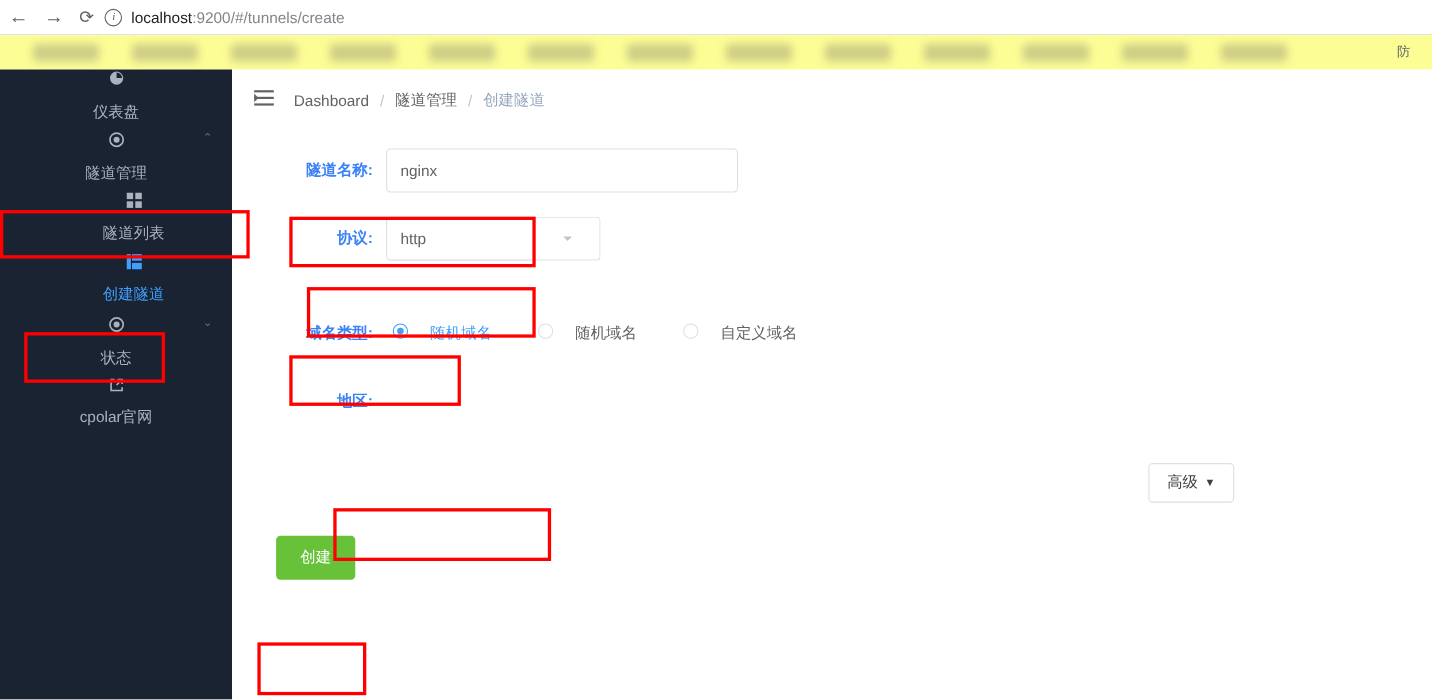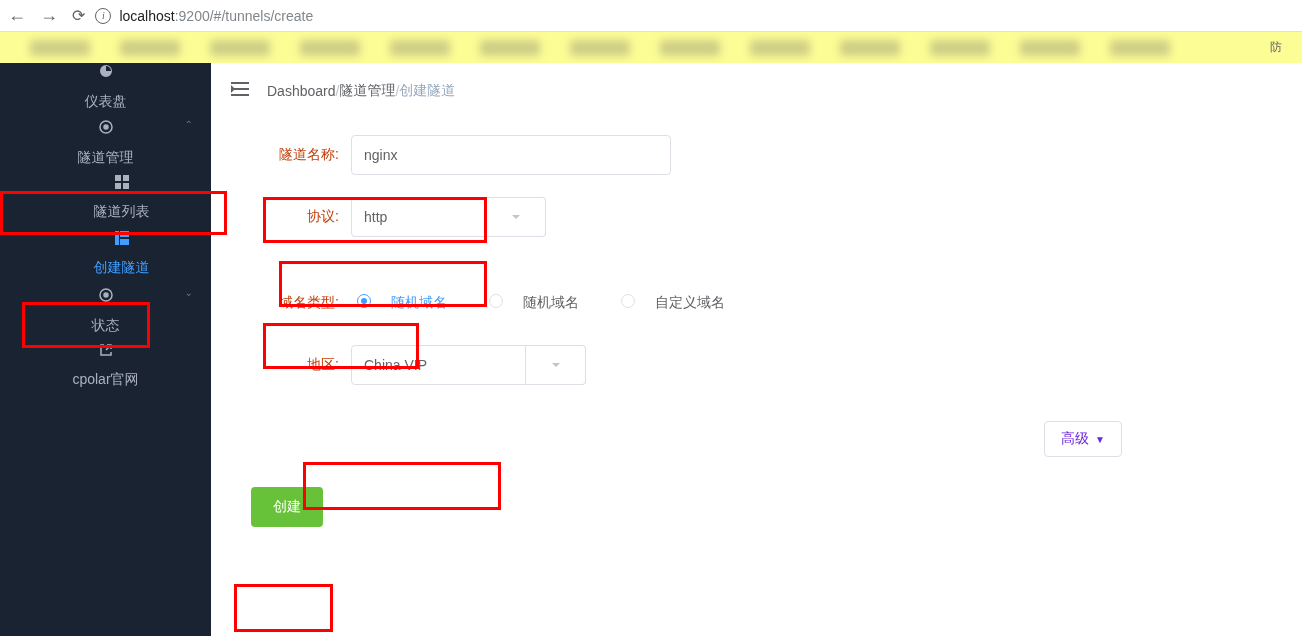--- a/index.html
+++ b/index.html
@@ -23,45 +23,45 @@
     .sidebar { width: 211px; background: #1a2332; color: #aab2bd; flex-shrink: 0; }
     .side-item { height: 56px; display: flex; align-items: center; padding: 0 20px; gap: 14px; cursor: pointer; font-size: 14px; position: relative; flex-direction: column; }
     .side-item.sub { padding-left: 52px; }
     .side-item.active { color: #409eff; }
     .side-icon { width: 16px; display: flex; align-items: center; justify-content: center; }
     .side-chevron { position: absolute; right: 18px; font-size: 10px; color: #6b7280; }
     
     .main { flex: 1; background: #fff; padding: 0; }
     .header-row { height: 56px; display: flex; align-items: center; padding: 0 20px; gap: 18px; }
     .hamburger { color: #606266; font-size: 18px; cursor: pointer; }
-    .breadcrumb { display: flex; align-items: center; font-size: 14px; color: #606266; }
+    .breadcrumb { display: flex; align-items: center; gap: 10px; font-size: 14px; color: #606266; }
     .breadcrumb .sep { color: #c0c4cc; }
     .breadcrumb .muted { color: #97a8be; }
     
     .form-area { padding: 16px 40px 20px 40px; }
     .form-row { display: flex; align-items: center; height: 40px; margin-bottom: 22px; }
-    .form-label { width: 100px; text-align: right; padding-right: 12px; font-size: 14px; color: #c2410c; }
+    .form-label { width: 100px; text-align: right; padding-right: 12px; font-size: 14px; color: #3b82f6; font-weight: bold; }
     .form-control { flex: 0 0 auto; }
     .text-input { height: 40px; width: 200px; border: 1px solid #dcdfe6; border-radius: 4px; padding: 0 12px; font-size: 14px; color: #606266; outline: none; }
     .select-wrap { display: flex; align-items: center; }
     .select-main { height: 40px; width: 135px; border: 1px solid #dcdfe6; border-left: 1px solid #dcdfe6; border-radius: 4px 0 0 4px; padding: 0 12px; display: flex; align-items: center; font-size: 14px; color: #606266; }
     .select-arrow { height: 40px; width: 60px; border: 1px solid #dcdfe6; border-left: none; border-radius: 0 4px 4px 0; display: flex; align-items: center; justify-content: center; color: #c0c4cc; cursor: pointer; }
     .select-wide .select-main { width: 175px; }
     
     .radio-row { display: flex; align-items: center; gap: 42px; margin-left: 6px; }
     .radio-item { display: flex; align-items: flex-start; gap: 20px; font-size: 14px; cursor: pointer; }
     .radio-circle { width: 14px; height: 14px; border: 1px solid #dcdfe6; border-radius: 50%; display: flex; align-items: center; justify-content: center; }
     .radio-item.checked .radio-circle { border-color: #409eff; }
     .radio-dot { width: 6px; height: 6px; background: #409eff; border-radius: 50%; display: none; }
     .radio-item.checked .radio-dot { display: block; }
     .radio-item.checked .radio-label { color: #409eff; }
     .radio-label { color: #606266; }
     
     .adv-row { display: flex; justify-content: flex-end; padding-right: 140px; margin-top: 36px; margin-bottom: 30px; }
-    .adv-btn { height: 36px; padding: 0 16px; border: 1px solid #dcdfe6; border-radius: 4px; background: #fff; display: flex; align-items: center; gap: 6px; font-size: 14px; color: #6d28d9; cursor: pointer; }
+    .adv-btn { height: 36px; padding: 0 16px; border: 1px solid #dcdfe6; border-radius: 4px; background: #fff; display: flex; align-items: center; gap: 6px; font-size: 14px; color: #404040; cursor: pointer; }
     .adv-caret { font-size: 10px; }
     
     .submit-btn { height: 40px; padding: 0 22px; background: #67c23a; color: #fff; border: none; border-radius: 4px; font-size: 14px; cursor: pointer; }
     
     .hl { position: absolute; border: 3px solid #ff0000; pointer-events: none; }
     .hl1 { left: 0; top: 191px; width: 227px; height: 44px; }
     .hl2 { left: 22px; top: 302px; width: 128px; height: 46px; }
     .hl3 { left: 263px; top: 197px; width: 224px; height: 46px; }
     .hl4 { left: 279px; top: 261px; width: 208px; height: 46px; }
     .hl5 { left: 263px; top: 323px; width: 156px; height: 46px; }
@@ -222,28 +222,20 @@
           </div>
           <div class="radio-item">
             <span class="radio-circle"></span>
             <span class="radio-label">自定义域名</span>
           </div>
         </div>
       </div>
       
       <div class="form-row">
         <div class="form-label">地区:</div>
-        <div class="form-control select-wrap select-wide">
-          <div class="select-main">China VIP</div>
-          <div class="select-arrow">
-            <svg width="12" height="12" viewBox="0 0 12 12" fill="currentColor">
-                <path d="M2 4l4 4 4-4z"></path>
-              </svg>
-          </div>
-        </div>
       </div>
       
       <div class="adv-row">
         <div class="adv-btn">
           <span>高级</span>
           <span class="adv-caret">▼</span>
         </div>
       </div>
       
       <button class="submit-btn">创建</button>

